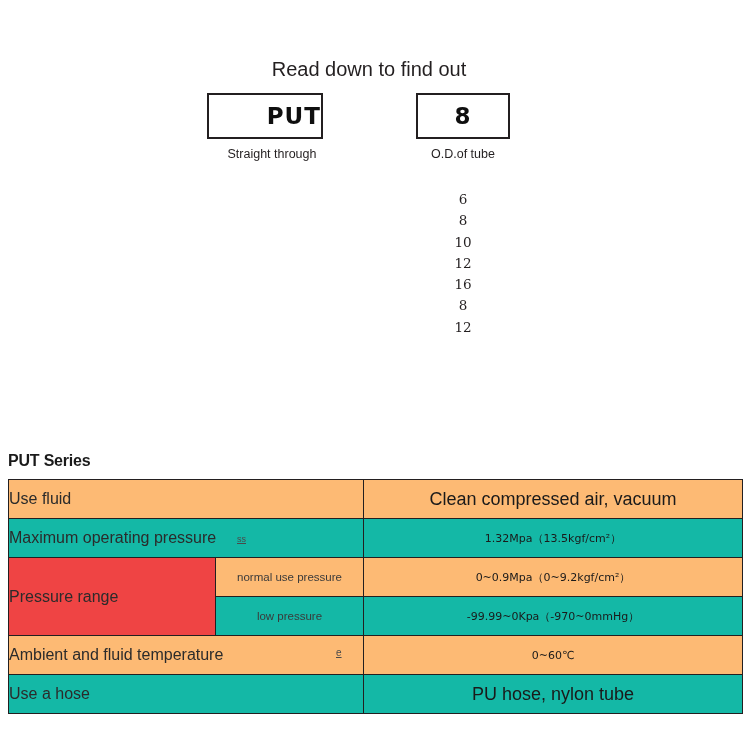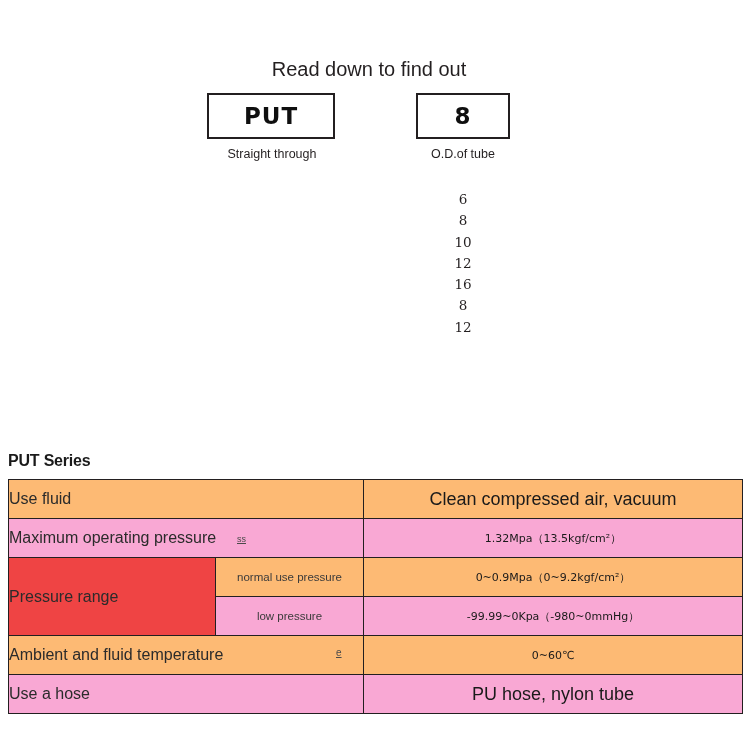--- a/index.html
+++ b/index.html
@@ -51,21 +51,21 @@
     align-items: center;
     justify-content: center;
   }
   .code-box .code-text {
     font-family: "DejaVu Sans", sans-serif;
     font-weight: bold;
     font-size: 23px;
     letter-spacing: 1px;
     color: #0f0f0f;
   }
-  .box-put { left: 207px; top: 12px; width: 128px; height: 46px; }
+  .box-put { left: 207px; top: 12px; width: 116px; height: 46px; justify-content: flex-end; }
   .box-od  { left: 416px; top: 12px; width: 94px;  height: 46px; }
 
   .code-caption {
     position: absolute;
     font-size: 12.5px;
     color: #231f20;
     text-align: center;
     white-space: nowrap;
   }
   .cap-put { left: 207px; top: 66px; width: 130px; }
@@ -102,21 +102,21 @@
     width: 734px;
     border-collapse: collapse;
     table-layout: fixed;
   }
   .spec-table td {
     border: 1px solid #231f20;
     padding: 0;
     vertical-align: middle;
   }
   .row-shade td { background: #fdba74; }
-  .row-plain td { background: #f9a8d4; }
+  .row-plain td { background: #14b8a6; }
 
   .cell-label {
     font-size: 16px;
     color: #2b2b2b;
     padding-left: 9px;
     height: 38px;
     position: relative;
   }
   .cell-label.tall { height: 77px; }
   .cell-sublabel {
@@ -197,21 +197,21 @@
       <td class="cell-value">1.32Mpa（13.5kgf/cm²）</td>
     </tr>
 
     <tr class="row-shade">
       <td class="cell-label tall" rowspan="2" style="background:#ef4444">Pressure range</td>
       <td class="cell-sublabel">normal use pressure</td>
       <td class="cell-value">0~0.9Mpa（0~9.2kgf/cm²）</td>
     </tr>
     <tr class="row-plain">
       <td class="cell-sublabel">low pressure</td>
-      <td class="cell-value">-99.99~0Kpa（-980~0mmHg）</td>
+      <td class="cell-value">-99.99~0Kpa（-970~0mmHg）</td>
     </tr>
 
     <tr class="row-shade">
       <td class="cell-label" colspan="2">
         <span>Ambient and fluid temperature</span>
         <span class="artifact art-e">e</span>
       </td>
       <td class="cell-value">0~60℃</td>
     </tr>
 

